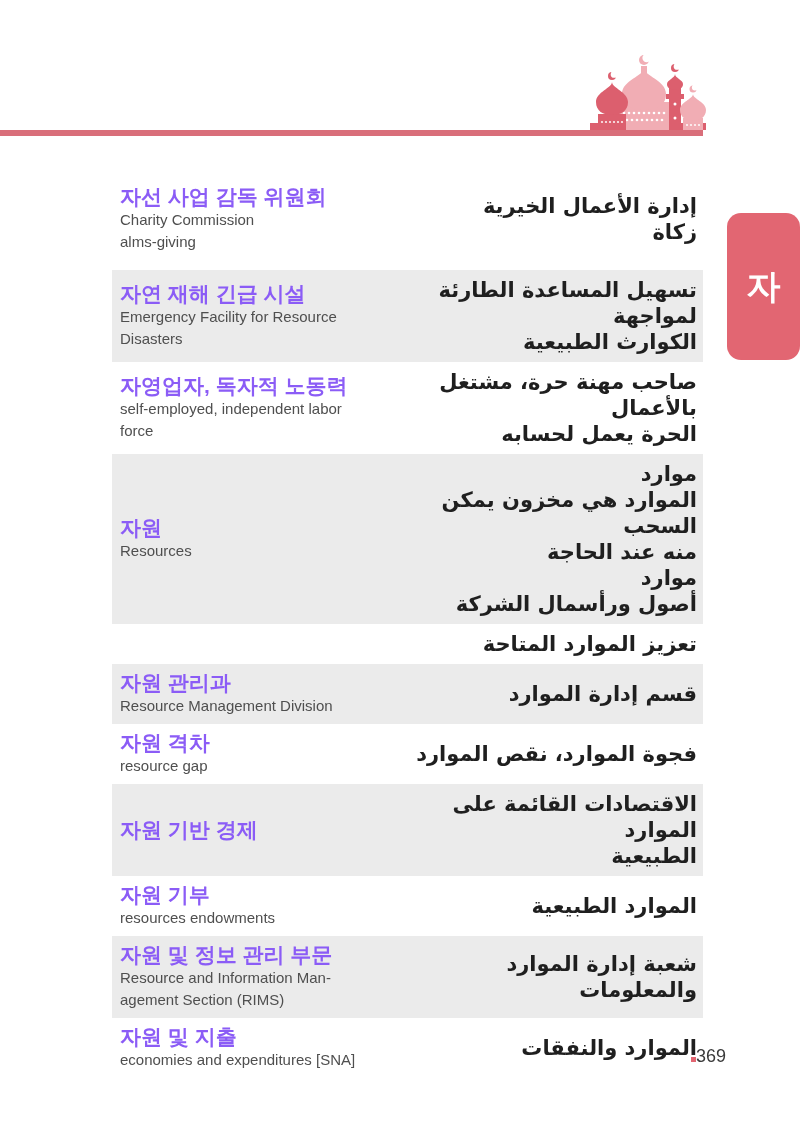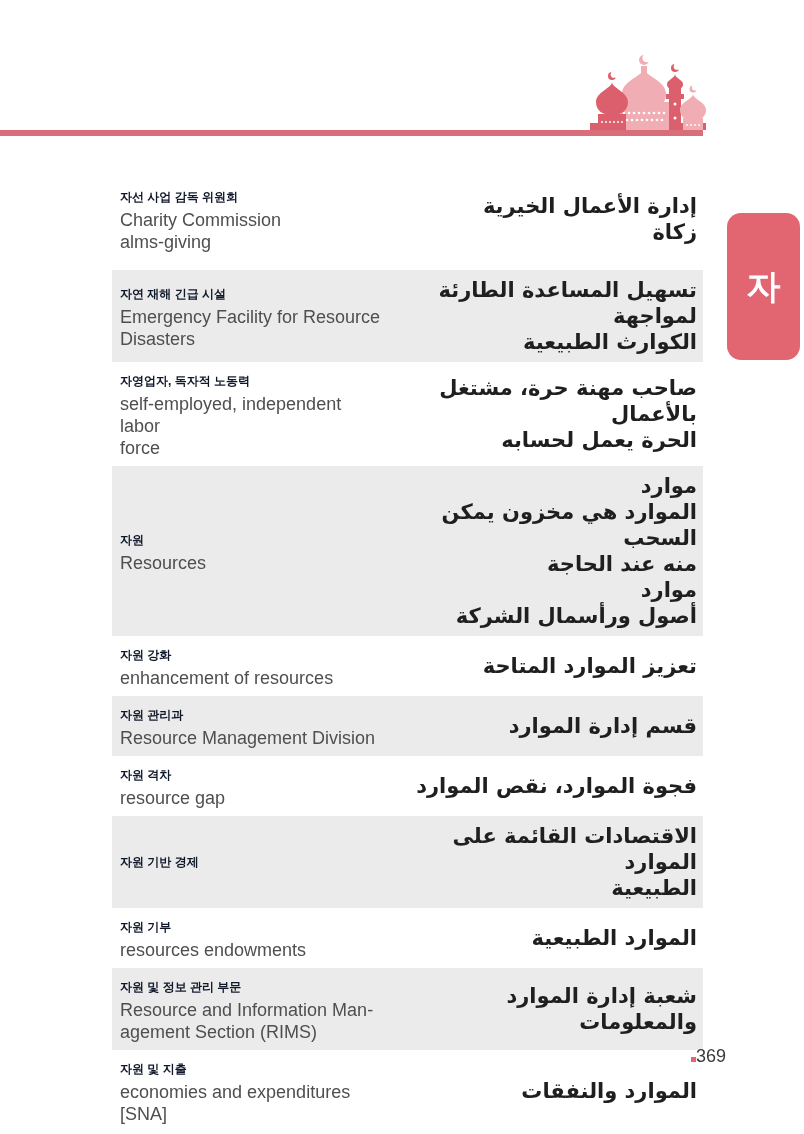--- a/index.html
+++ b/index.html
@@ -14,22 +14,22 @@
     background:#e26672;border-radius:14px;
     display:flex;align-items:center;justify-content:center;
     color:#ffffff;font-size:34px;font-weight:700;
   }
   .glossary{position:absolute;left:112px;top:178px;width:591px;}
   .row{display:flex;align-items:center;padding:7px 0;}
   .row:nth-child(even){background:#ebebeb;}
   .row:first-child{margin-bottom:10px;}
   .cell-left{width:272px;padding-left:8px;box-sizing:border-box;flex-shrink:0;}
   .cell-right{flex:1;padding-right:6px;text-align:right;}
-  .ko{font-size:12px;line-height:24px;font-weight:700;color:#0f172a;}
-  .en{font-size:18px;line-height:22px;color:#4f4f4f;white-space:pre-line;}
+  .ko{font-size:21px;line-height:24px;font-weight:700;color:#8b5cf6;}
+  .en{font-size:15px;line-height:22px;color:#4f4f4f;white-space:pre-line;}
   .ar{
     font-family:"DejaVu Sans","Liberation Sans",sans-serif;
     font-size:21px;line-height:26px;color:#1f1f1f;white-space:pre-line;font-weight:bold;
   }
   .page-footer{
     position:absolute;top:1046px;right:78px;
     display:flex;align-items:flex-end;
   }
   .dot{width:5px;height:5px;background:#e26672;display:inline-block;margin-bottom:4px;}
   .pnum{font-size:18px;color:#3a3a3a;line-height:20px;}
@@ -154,24 +154,20 @@
     </div>
     <div class="cell-right" dir="rtl">
       <div class="ar">موارد
 الموارد هي مخزون يمكن السحب
 منه عند الحاجة
 موارد
 أصول ورأسمال الشركة</div>
     </div>
   </section>
   <section class="row">
-    <div class="cell-left">
-      <div class="ko">자원 강화</div>
-      <div class="en">enhancement of resources</div>
-    </div>
     <div class="cell-right" dir="rtl">
       <div class="ar">تعزيز الموارد المتاحة</div>
     </div>
   </section>
   <section class="row">
     <div class="cell-left">
       <div class="ko">자원 관리과</div>
       <div class="en">Resource Management Division</div>
     </div>
     <div class="cell-right" dir="rtl">

